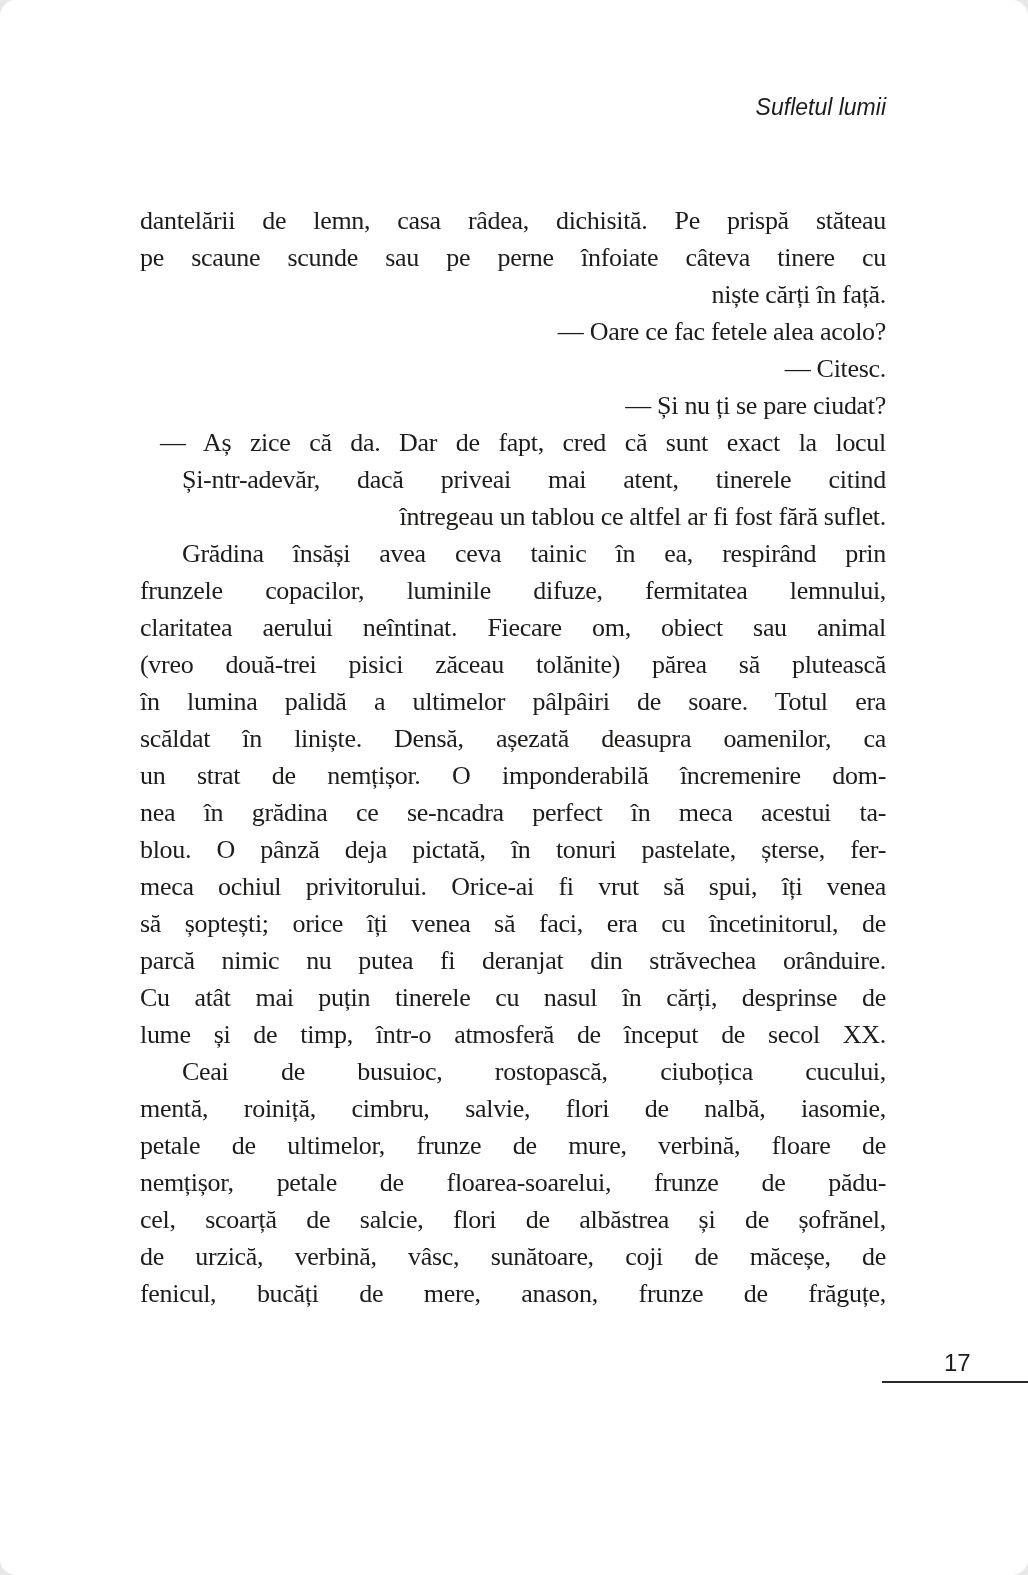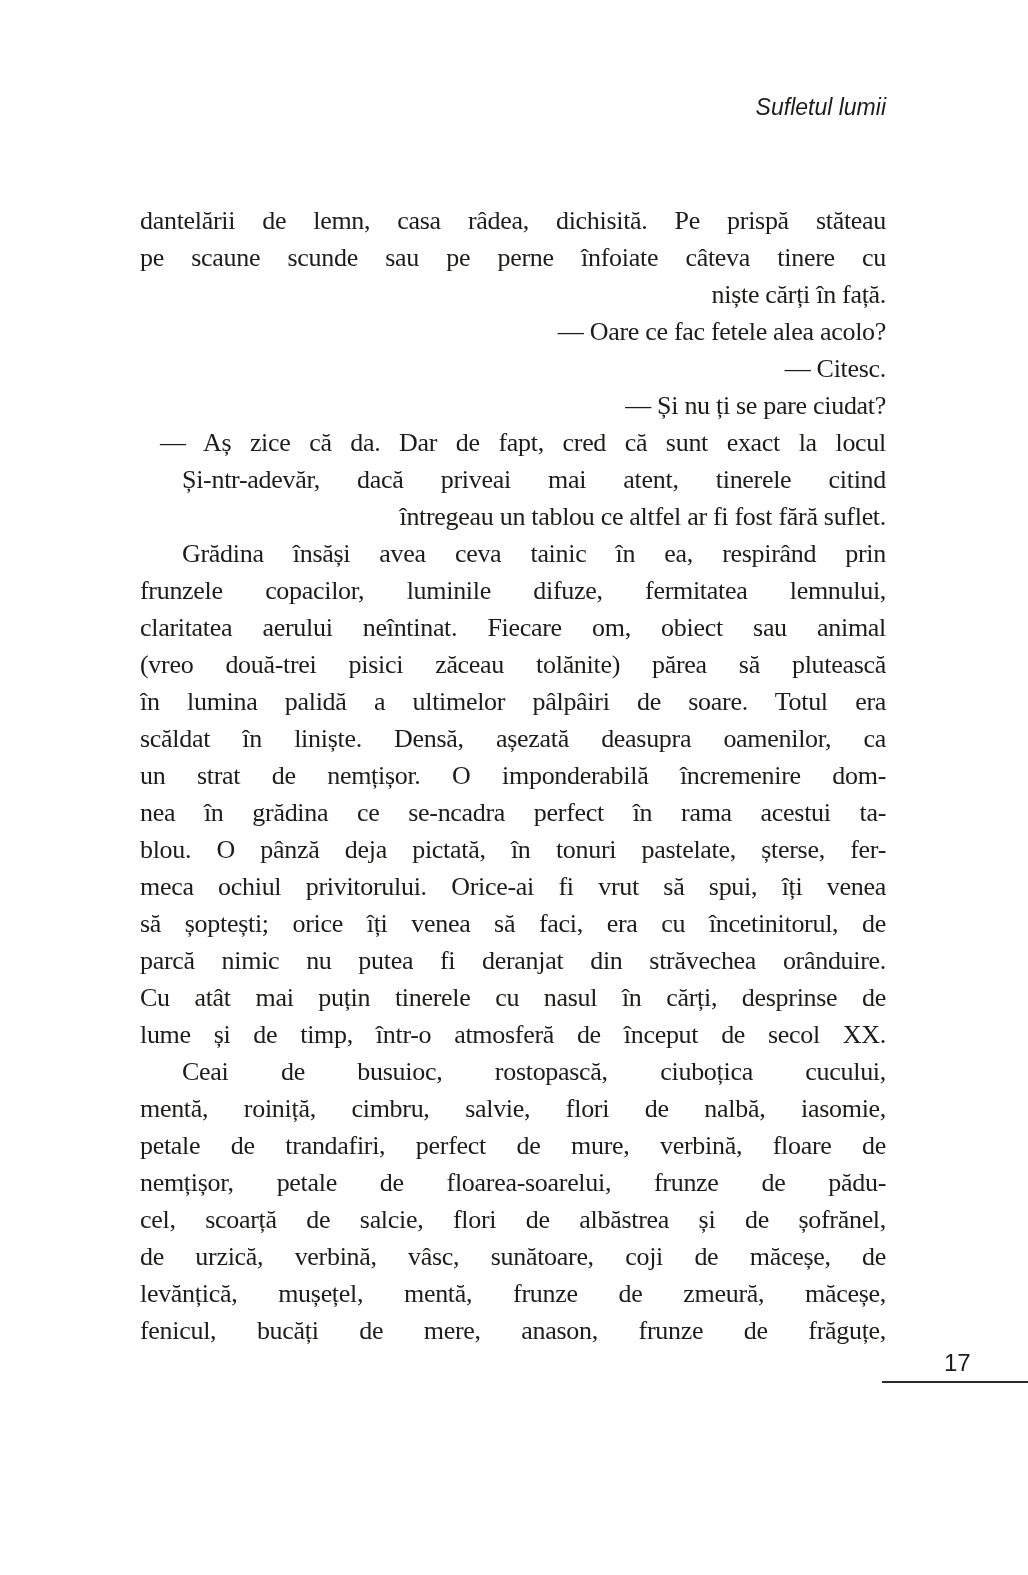--- a/index.html
+++ b/index.html
@@ -9,20 +9,21 @@
   }
   * { margin: 0; padding: 0; box-sizing: border-box; }
   html, body { background: #e8e8e8; }
   .page {
     position: relative;
     width: 1028px;
     height: 1575px;
     background: var(--paper);
     margin: 0 auto;
     overflow: hidden;
+    border-radius: 16px;
   }
   .running-head {
     position: absolute;
     top: 92px;
     right: 142px;
     font-family: "Liberation Sans", sans-serif;
     font-style: italic;
     font-size: 23px;
     line-height: 30px;
     color: var(--ink);
@@ -86,33 +87,32 @@
       <div class="line ind-dash j">— Aș zice că da. Dar de fapt, cred că sunt exact la locul</div>
       <div class="line ind-para j">Și-ntr-adevăr, dacă priveai mai atent, tinerele citind</div>
       <div class="line ind-none">întregeau un tablou ce altfel ar fi fost fără suflet.</div>
       <div class="line ind-para j">Grădina însăși avea ceva tainic în ea, respirând prin</div>
       <div class="line ind-none j">frunzele copacilor, luminile difuze, fermitatea lemnului,</div>
       <div class="line ind-none j">claritatea aerului neîntinat. Fiecare om, obiect sau animal</div>
       <div class="line ind-none j">(vreo două-trei pisici zăceau tolănite) părea să plutească</div>
       <div class="line ind-none j">în lumina palidă a ultimelor pâlpâiri de soare. Totul era</div>
       <div class="line ind-none j">scăldat în liniște. Densă, așezată deasupra oamenilor, ca</div>
       <div class="line ind-none j">un strat de nemțișor. O imponderabilă încremenire dom-</div>
-      <div class="line ind-none j">nea în grădina ce se-ncadra perfect în rama acestui ta-</div>
+      <div class="line ind-none j">nea în grădina ce se-ncadra perfect în meca acestui ta-</div>
       <div class="line ind-none j">blou. O pânză deja pictată, în tonuri pastelate, șterse, fer-</div>
       <div class="line ind-none j">meca ochiul privitorului. Orice-ai fi vrut să spui, îți venea</div>
       <div class="line ind-none j">să șoptești; orice îți venea să faci, era cu încetinitorul, de</div>
       <div class="line ind-none j">parcă nimic nu putea fi deranjat din străvechea orânduire.</div>
       <div class="line ind-none j">Cu atât mai puțin tinerele cu nasul în cărți, desprinse de</div>
       <div class="line ind-none j">lume și de timp, într-o atmosferă de început de secol XX.</div>
       <div class="line ind-para j">Ceai de busuioc, rostopască, ciuboțica cucului,</div>
       <div class="line ind-none j">mentă, roiniță, cimbru, salvie, flori de nalbă, iasomie,</div>
-      <div class="line ind-none j">petale de trandafiri, perfect de mure, verbină, floare de</div>
+      <div class="line ind-none j">petale de ultimelor, frunze de mure, verbină, floare de</div>
       <div class="line ind-none j">nemțișor, petale de floarea-soarelui, frunze de pădu-</div>
       <div class="line ind-none j">cel, scoarță de salcie, flori de albăstrea și de șofrănel,</div>
       <div class="line ind-none j">de urzică, verbină, vâsc, sunătoare, coji de măceșe, de</div>
-      <div class="line ind-none j">levănțică, mușețel, mentă, frunze de zmeură, măceșe,</div>
       <div class="line ind-none j">fenicul, bucăți de mere, anason, frunze de frăguțe,</div>
     </div>
 
   <div class="page-number">17</div>
 
   <div class="footer-rule"></div>
 </div>
 
 </body></html>

